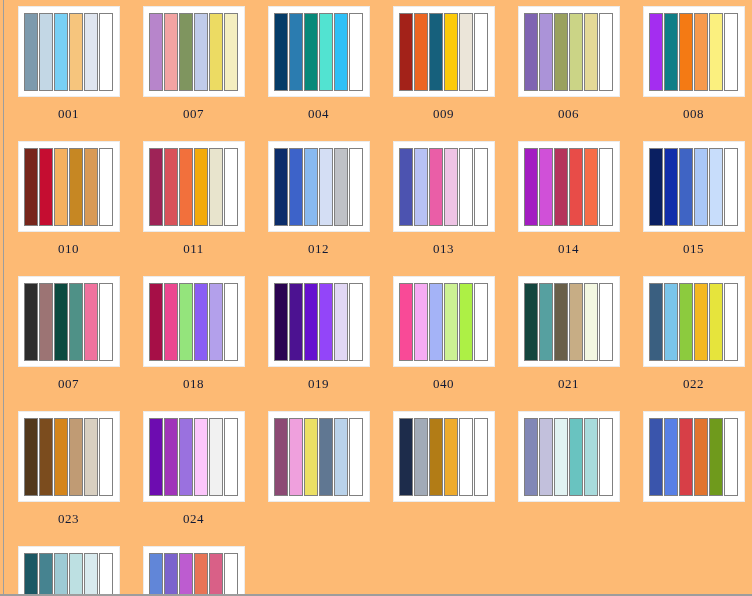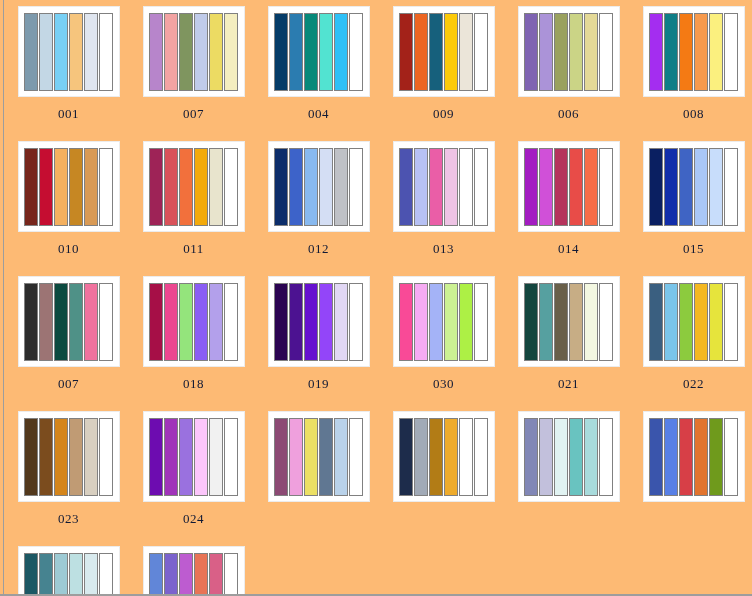--- a/index.html
+++ b/index.html
@@ -304,21 +304,21 @@
         <div class="swatch-card" style="border-color: rgb(236, 236, 236);">
           <div class="swatch-strip">
             <div class="swatch" title="#f94a97" style="background: rgb(249, 74, 151); border-color: rgb(128, 128, 128);"></div>
             <div class="swatch" title="#f6abf3" style="background: rgb(246, 171, 243); border-color: rgb(128, 128, 128);"></div>
             <div class="swatch" title="#a4b3f7" style="background: rgb(164, 179, 247); border-color: rgb(128, 128, 128);"></div>
             <div class="swatch" title="#ccf193" style="background: rgb(204, 241, 147); border-color: rgb(128, 128, 128);"></div>
             <div class="swatch" title="#adf045" style="background: rgb(173, 240, 69); border-color: rgb(128, 128, 128);"></div>
             <div class="swatch" title="#ffffff" style="background: rgb(255, 255, 255); border-color: rgb(128, 128, 128);"></div>
           </div>
         </div>
-        <div class="palette-label" style="color: rgb(16, 25, 53);">030</div>
+        <div class="palette-label" style="color: rgb(16, 25, 53);">040</div>
       </div>
       <div class="palette-cell">
         <div class="swatch-card" style="border-color: rgb(236, 236, 236);">
           <div class="swatch-strip">
             <div class="swatch" title="#14463f" style="background: rgb(20, 70, 63); border-color: rgb(128, 128, 128);"></div>
             <div class="swatch" title="#56a0a0" style="background: rgb(86, 160, 160); border-color: rgb(128, 128, 128);"></div>
             <div class="swatch" title="#695f49" style="background: rgb(105, 95, 73); border-color: rgb(128, 128, 128);"></div>
             <div class="swatch" title="#c7ad85" style="background: rgb(199, 173, 133); border-color: rgb(128, 128, 128);"></div>
             <div class="swatch" title="#f3f7e1" style="background: rgb(243, 247, 225); border-color: rgb(128, 128, 128);"></div>
             <div class="swatch" title="#ffffff" style="background: rgb(255, 255, 255); border-color: rgb(128, 128, 128);"></div>

